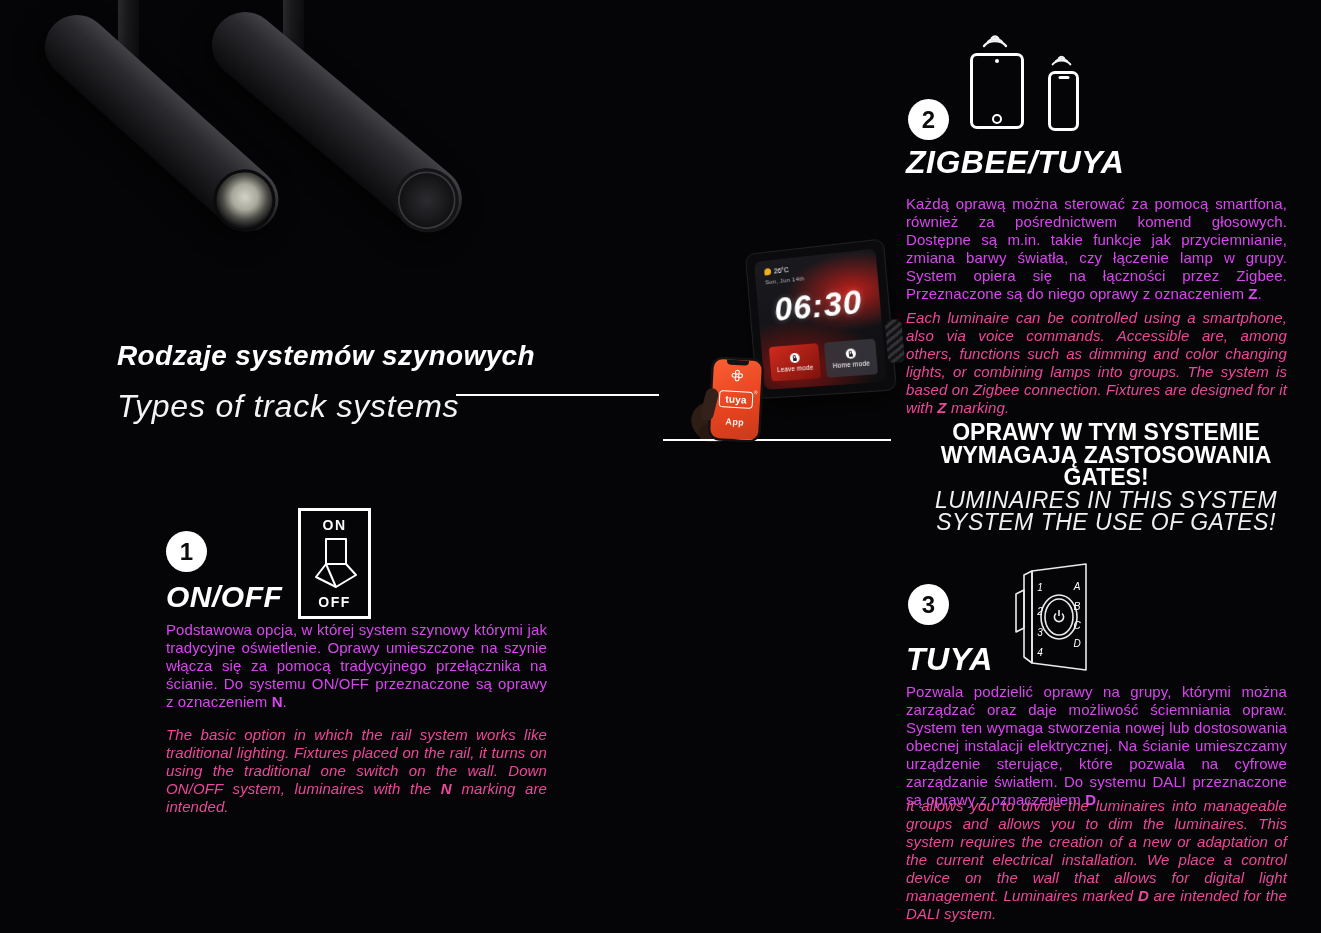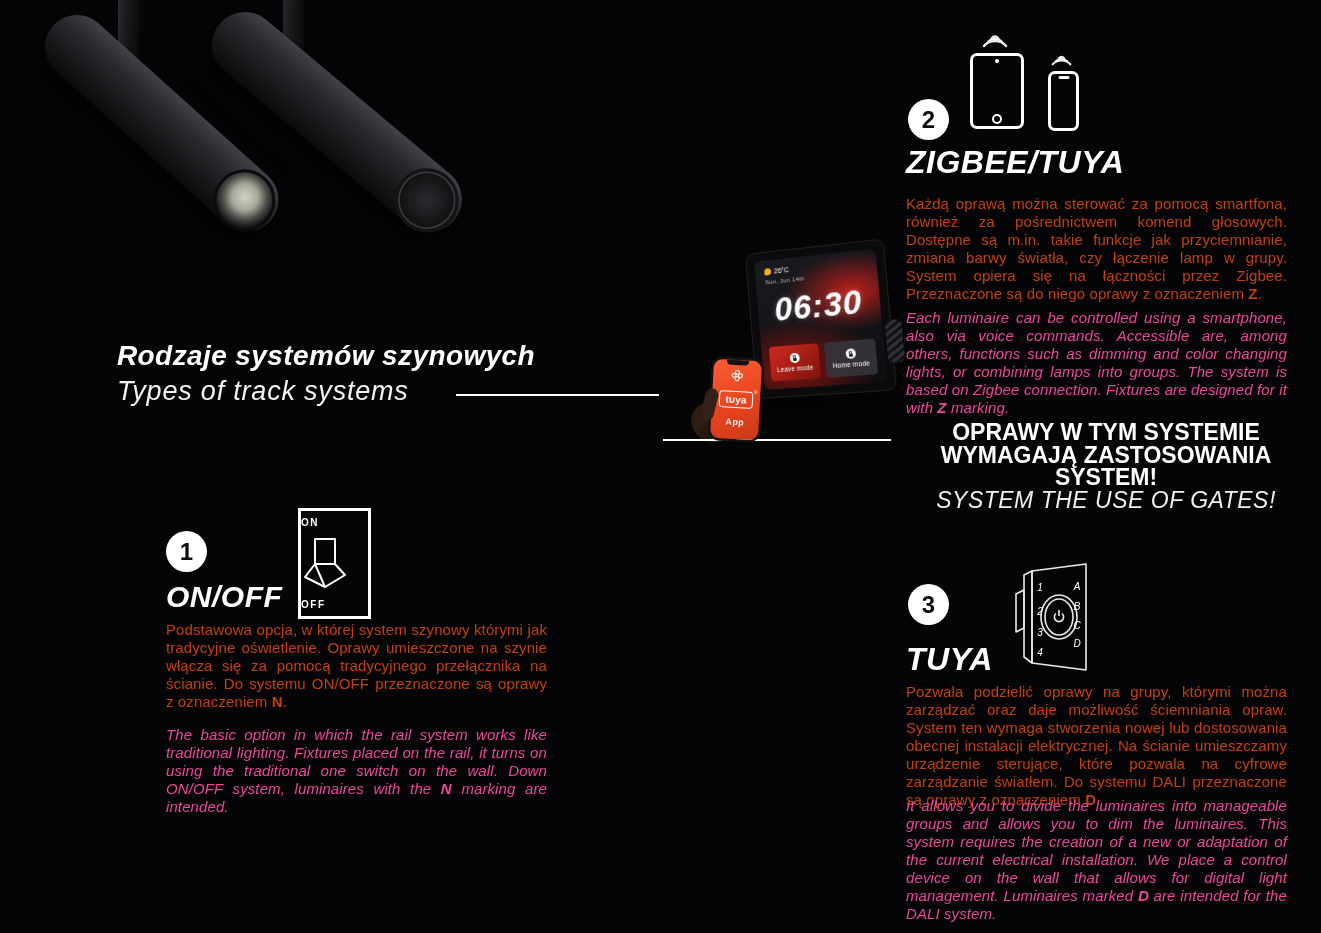--- a/index.html
+++ b/index.html
@@ -17,38 +17,38 @@
   .lamp2{left:212px;top:12px;width:306px;height:66px;transform:rotate(40deg);transform-origin:33px 33px;}
   .lamp .face{position:absolute;right:2px;top:3px;border-radius:50%;}
   .lamp1 .face{width:56px;height:56px;border:3px solid #0b0b0d;
         background:radial-gradient(circle at 47% 45%,#d2d2c5 0%,#a8a89c 30%,#4c4c47 52%,#141416 70%);}
   .lamp2 .face{width:58px;height:58px;border:3px solid #141417;box-shadow:inset 0 0 0 2px #38383c;
         background:radial-gradient(circle at 50% 50%,#2c2c30 0%,#1a1a1d 45%,#0d0d0f 75%);}
 
   
   .title-block{position:absolute;left:117px;top:340px;font-style:italic;}
   .title-pl{font-size:28px;font-weight:700;color:#fff;letter-spacing:.4px;text-align:center;}
-  .title-en{font-size:27px;font-weight:400;color:#f2f3f5;letter-spacing:.8px;margin-top:4px;}
+  .title-en{font-size:32px;font-weight:400;color:#f2f3f5;letter-spacing:.8px;margin-top:16px;}
   .title-rule{position:absolute;left:456px;top:394px;width:203px;height:2px;background:#fff;}
 
   
   .num-circle{position:absolute;width:41px;height:41px;border-radius:50%;background:#fff;color:#0c0c0e;
         display:flex;align-items:center;justify-content:center;font-size:24px;font-weight:700;}
   .h-section{position:absolute;font-style:italic;font-weight:700;color:#fff;letter-spacing:.5px;text-align:center;}
   .para{position:absolute;width:381px;font-size:15px;line-height:1.2;text-align:justify;
-        color:#c2410c;letter-spacing:.1px;}
+        color:#d946ef;letter-spacing:.1px;}
   .para i,.para-en{font-style:italic;}
   .para-en{position:absolute;width:381px;font-size:15px;line-height:1.2;text-align:justify;
         color:#ec4899;letter-spacing:.1px;}
   .para b,.para-en b{font-weight:700;font-style:inherit;}
 
   
   .switch-box{position:absolute;left:298px;top:508px;width:67px;height:93px;border:3px solid #fff;
-        display:flex;flex-direction:column;justify-content:space-between;
-        padding:6px 0;font-size:10px;font-weight:700;letter-spacing:1.5px;color:#fff;}
+        display:flex;flex-direction:column;align-items:center;justify-content:space-between;
+        padding:6px 0;font-size:14px;font-weight:700;letter-spacing:1.5px;color:#fff;}
   .warn-pl{position:absolute;width:400px;font-size:23px;line-height:22.5px;font-weight:700;color:#fff;}
   .warn-en{font-weight:400;font-style:italic;letter-spacing:.5px;color:#eef0f2;}
 
   
   .tablet-icon{position:absolute;left:970px;top:53px;width:48px;height:70px;border:3px solid #fff;border-radius:7px;}
   .tablet-icon::before{content:"";position:absolute;left:50%;top:3px;transform:translateX(-50%);
         width:4px;height:4px;border-radius:50%;background:#fff;}
   .tablet-icon::after{content:"";position:absolute;left:50%;bottom:2px;transform:translateX(-50%);
         width:6px;height:6px;border:2px solid #fff;border-radius:50%;}
   .phone-icon{position:absolute;left:1048px;top:71px;width:25px;height:54px;border:3px solid #fff;border-radius:7px;}
@@ -203,21 +203,22 @@
 
   <div class="num-circle" style="left:908px;top:99px;">2</div>
   <div class="h-section" style="left:906px;top:144px;font-size:32px;">ZIGBEE/TUYA</div>
 
   <p class="para" style="left:906px;top:195px;margin:0;"><span>Każdą oprawą można sterować za pomocą smartfona, również za pośrednictwem komend głosowych. Dostępne są m.in. takie funkcje jak przyciemnianie, zmiana barwy światła, czy łączenie lamp w grupy. System opiera się na łączności przez Zigbee. Przeznaczone są do niego oprawy z oznaczeniem </span><b>Z</b><span>.</span></p>
 
   <p class="para-en" style="left:906px;top:309px;margin:0;"><span>Each luminaire can be controlled using a smartphone, also via voice commands. Accessible are, among others, functions such as dimming and color changing lights, or combining lamps into groups. The system is based on Zigbee connection. Fixtures are designed for it with </span><b>Z</b><span> marking.</span></p>
 
   <div class="warn-pl" style="left:906px;top:421px;text-align:center;">
     <div>OPRAWY W TYM SYSTEMIE</div>
-    <div>WYMAGAJĄ ZASTOSOWANIA SYSTEM!</div>
+    <div>WYMAGAJĄ ZASTOSOWANIA GATES!</div>
+    <div class="warn-en">LUMINAIRES IN THIS SYSTEM</div>
     <div class="warn-en">SYSTEM THE USE OF GATES!</div>
   </div>
 
   <div class="num-circle" style="left:908px;top:584px;">3</div>
 
   <svg style="position:absolute;left:1002px;top:558px;" width="88" height="118" viewBox="0 0 88 118">
     <g stroke="#e9eaec" stroke-width="1.6" fill="none" stroke-linejoin="round">
       <polygon points="30,13 84,6 84,112 30,105"></polygon>
       <polygon points="22,17 30,13 30,105 22,99"></polygon>
       <polygon points="14,36 22,32 22,70 14,74"></polygon>

